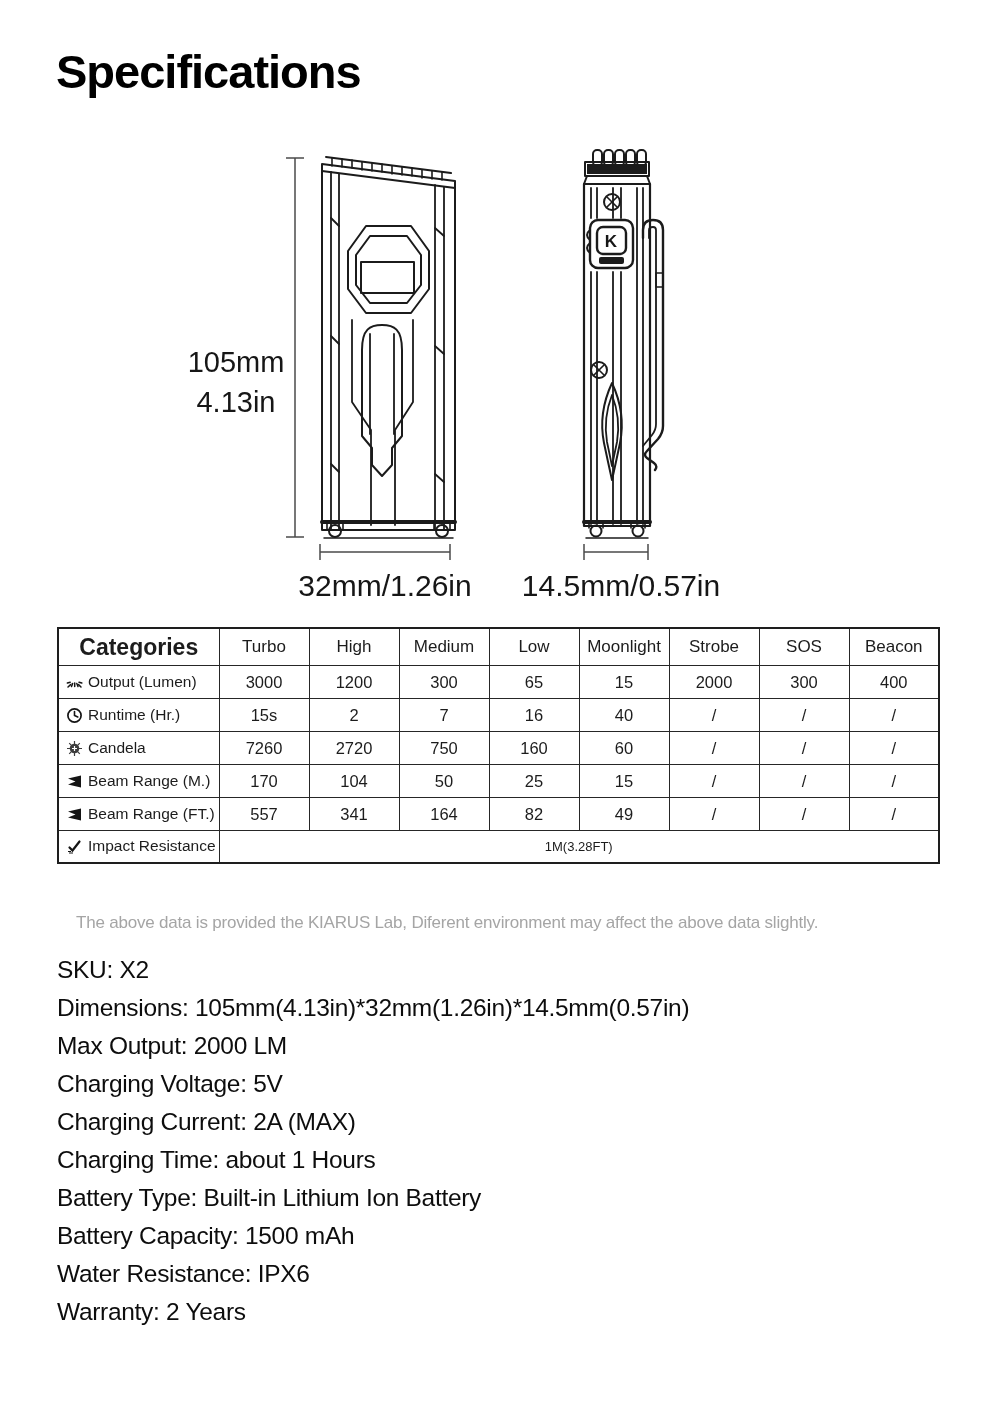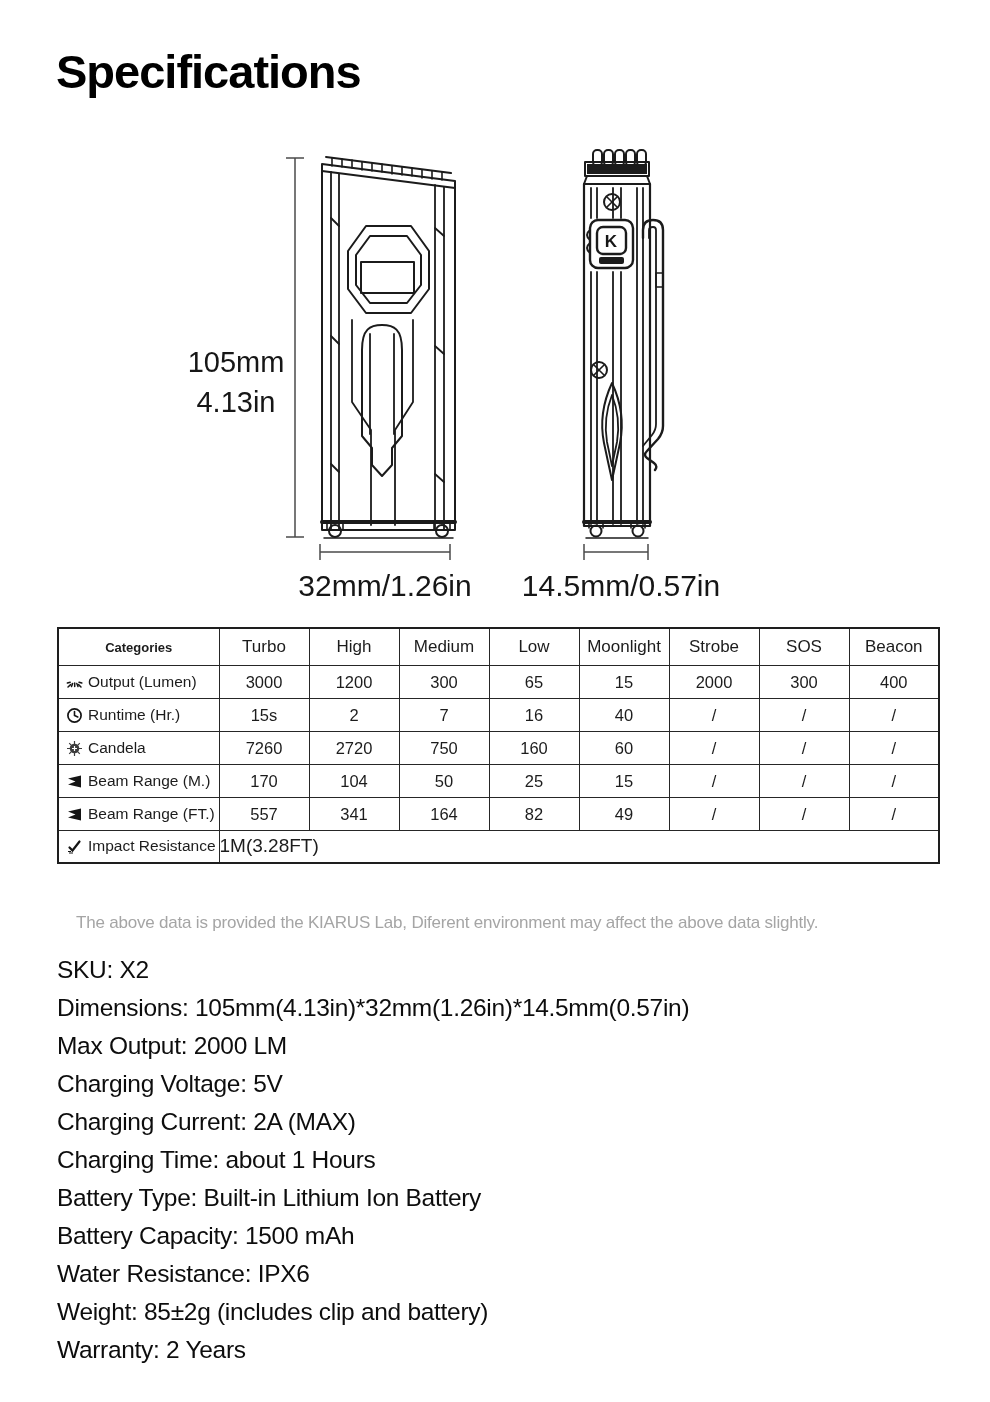--- a/index.html
+++ b/index.html
@@ -21,31 +21,31 @@
   table.spec-table{
     position:absolute;left:57px;top:627px;width:881px;
     border-collapse:collapse;table-layout:fixed;
     color:#1c1c1c;
   }
   table.spec-table th,table.spec-table td{
     border:1.5px solid #262626;padding:0;overflow:hidden;white-space:nowrap;
   }
   table.spec-table{border:2.5px solid #1e1e1e;}
   thead th{height:36px;font-size:17px;font-weight:400;text-align:center;}
-  thead th.cat-head{font-size:13px;font-weight:700;}
+  thead th.cat-head{font-size:23px;font-weight:700;}
   tbody tr{height:33px;}
   tbody tr.merged-row{height:32px;}
   th.row-label{
     text-align:left;font-weight:400;font-size:15.5px;
   }
   .row-label-inner{display:flex;align-items:center;gap:5px;padding-left:7px;}
   .icon{width:17px;height:17px;flex:0 0 17px;display:inline-flex;}
   .icon svg{width:17px;height:17px;}
   td.value-cell{font-size:16.5px;text-align:center;}
-  td.merged-cell{font-size:19px;text-align:left;}
+  td.merged-cell{font-size:13px;text-align:center;}
 
   .note{
     position:absolute;left:60px;top:897px;margin:16px;
     font-size:17px;color:#a5a5a5;letter-spacing:-0.2px;
   }
   .spec-list{position:absolute;left:57px;top:951px;}
   .spec-line{
     font-size:24.5px;line-height:38px;height:38px;color:#0d0d0d;letter-spacing:-0.3px;
   }
 </style>
@@ -291,17 +291,16 @@
   <div class="spec-list" id="spec-list">
       <div class="spec-line">SKU: X2</div>
       <div class="spec-line">Dimensions: 105mm(4.13in)*32mm(1.26in)*14.5mm(0.57in)</div>
       <div class="spec-line">Max Output: 2000 LM</div>
       <div class="spec-line">Charging Voltage: 5V</div>
       <div class="spec-line">Charging Current: 2A (MAX)</div>
       <div class="spec-line">Charging Time: about 1 Hours</div>
       <div class="spec-line">Battery Type: Built-in Lithium Ion Battery</div>
       <div class="spec-line">Battery Capacity: 1500 mAh</div>
       <div class="spec-line">Water Resistance: IPX6</div>
-      <div class="spec-line">Weight: 85±2g (includes clip and battery)</div>
       <div class="spec-line">Warranty: 2 Years</div>
     </div>
 
 </div>
 
 </body></html>

